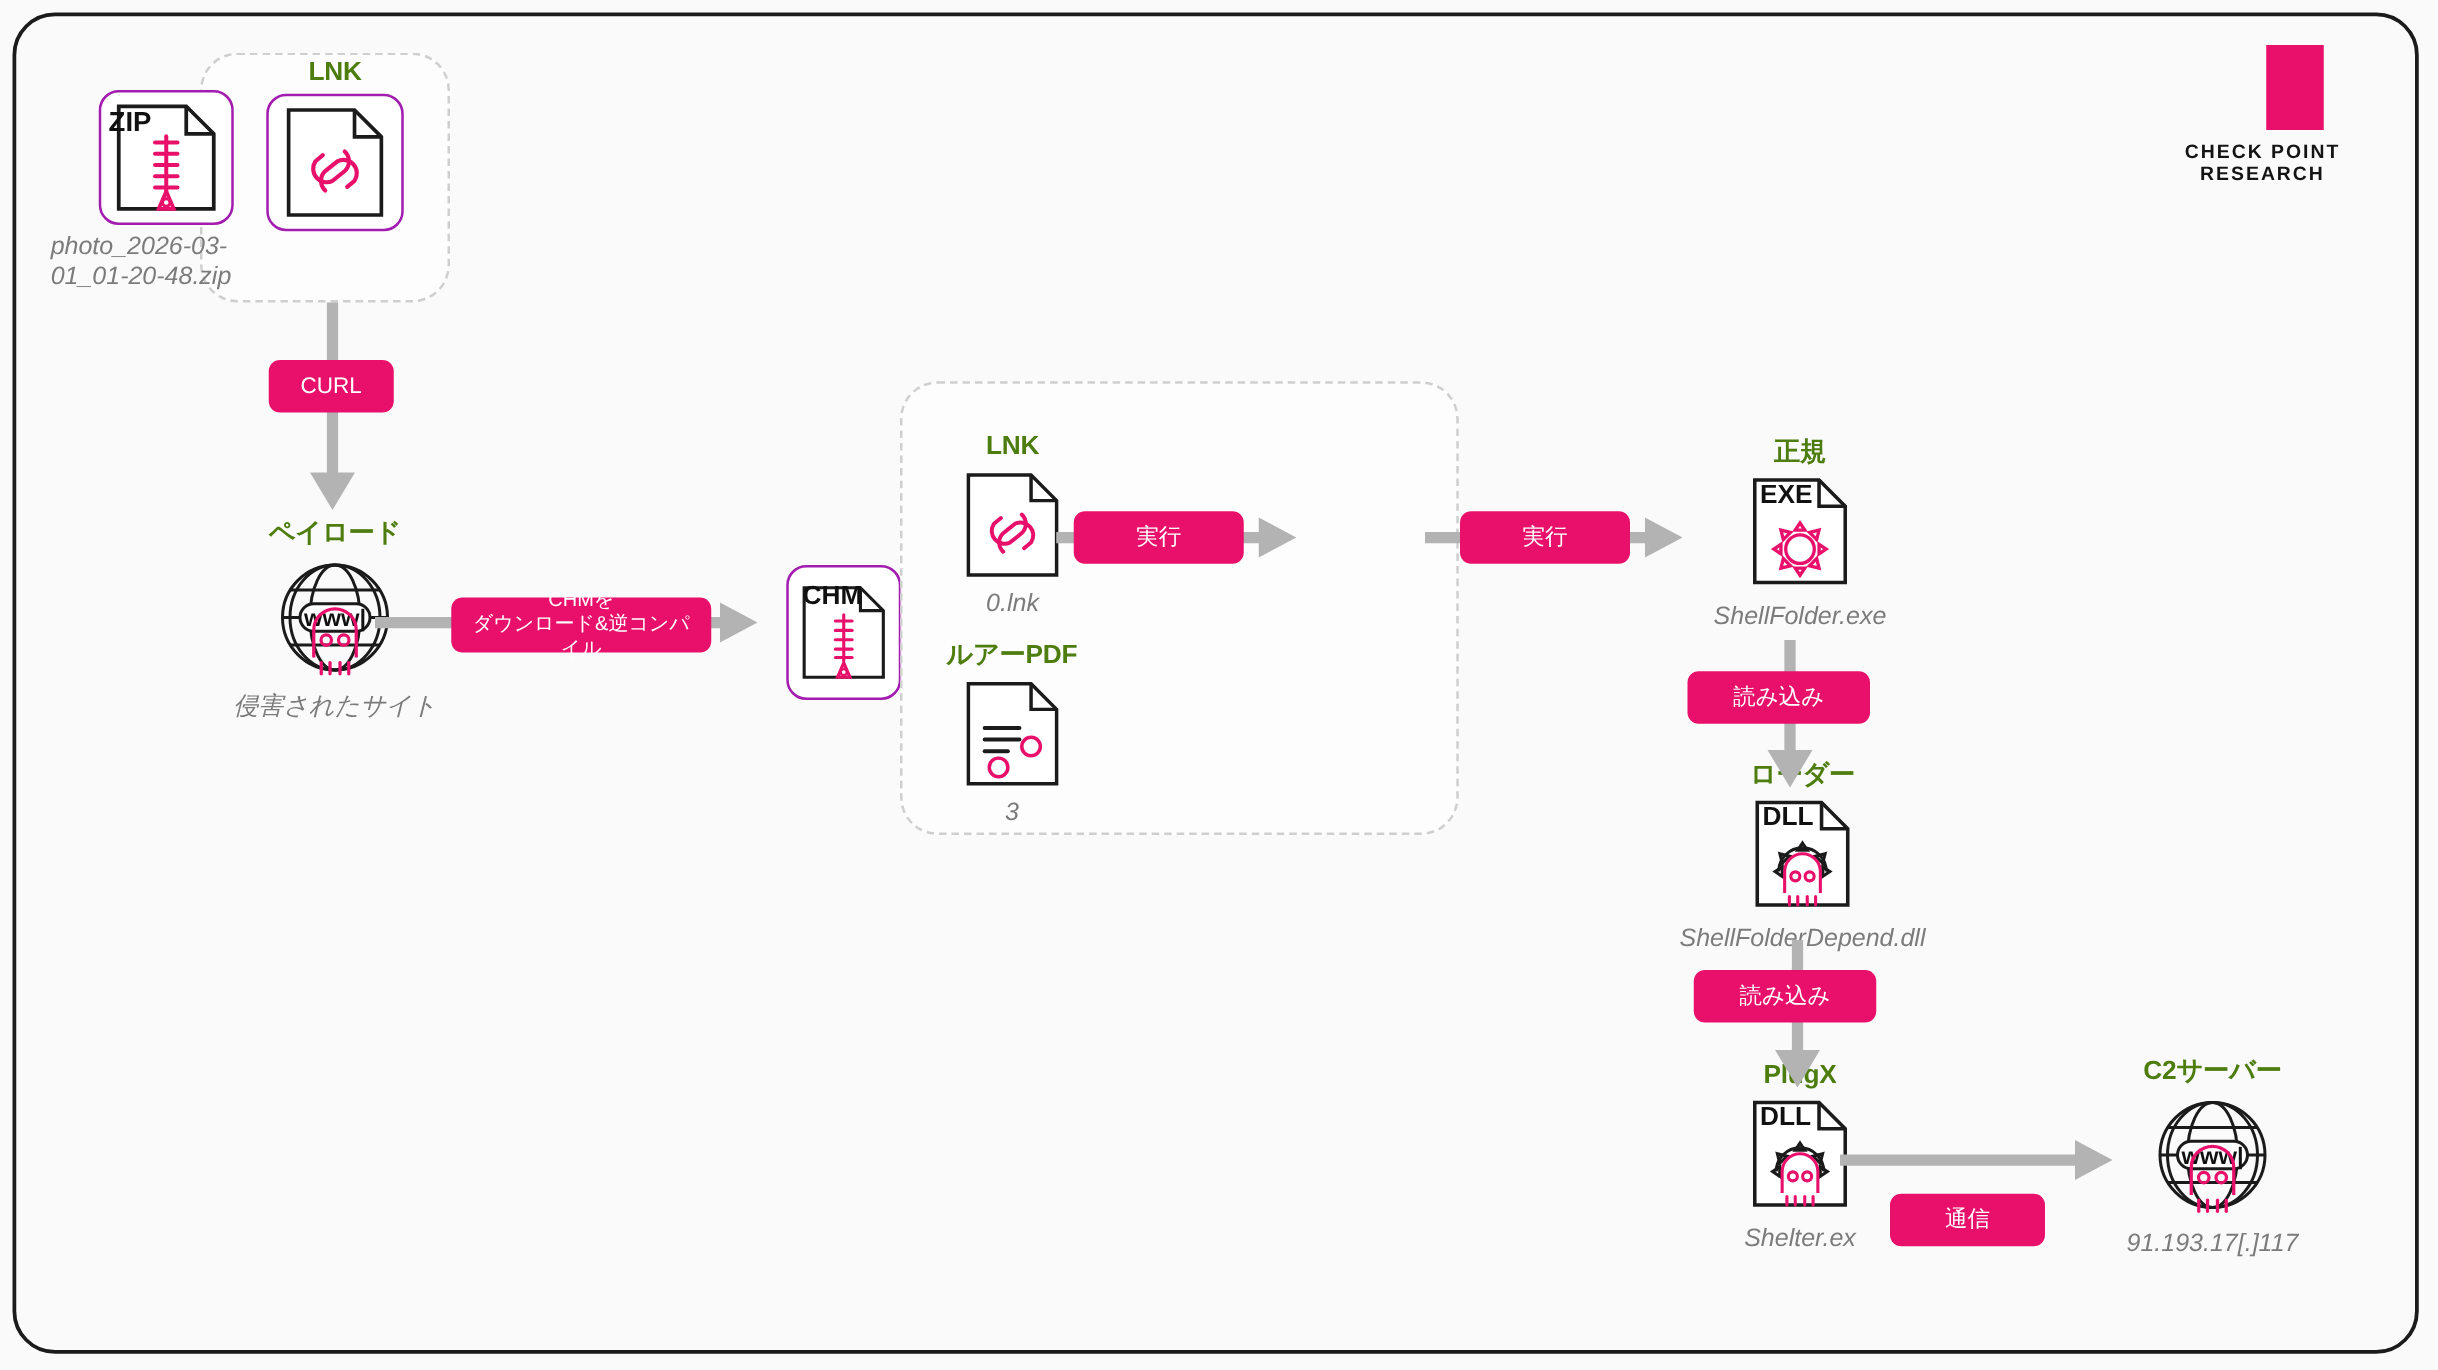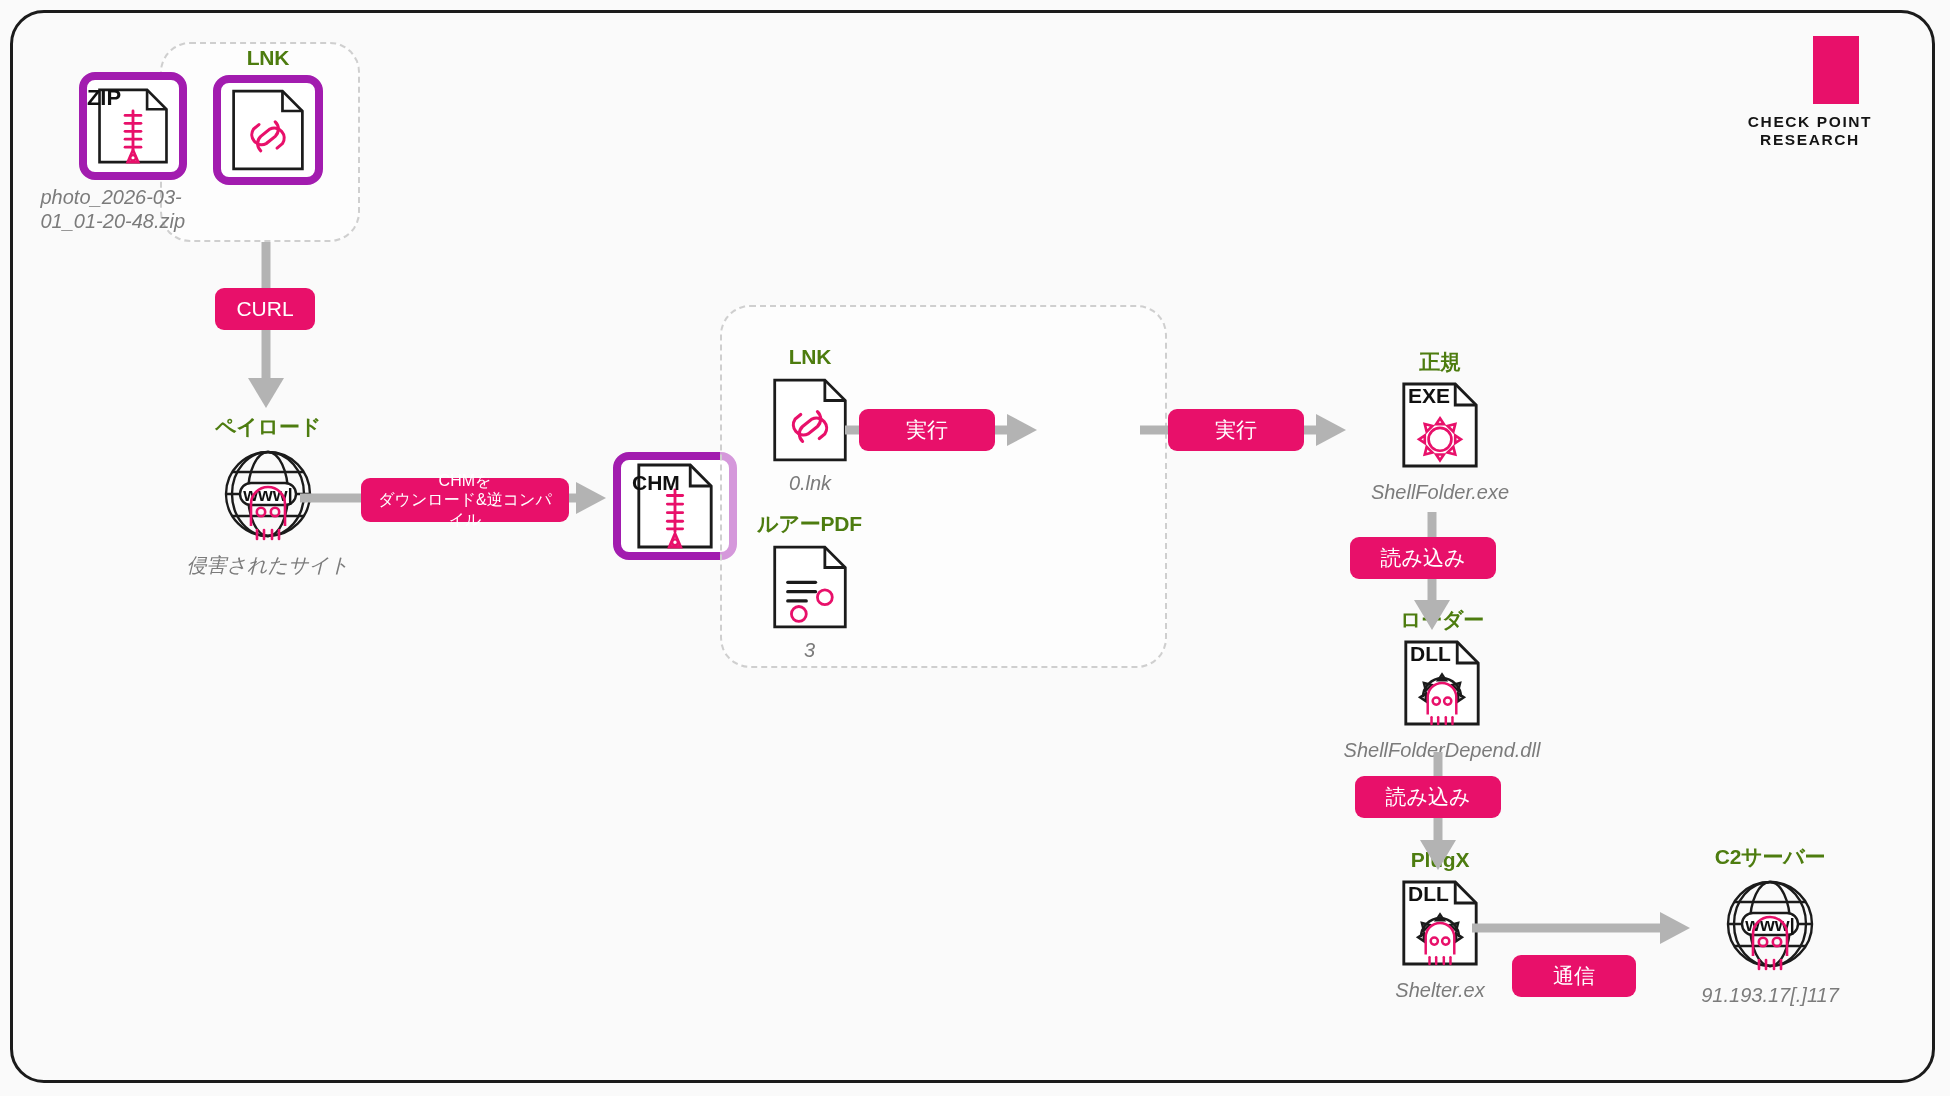--- a/index.html
+++ b/index.html
@@ -45,21 +45,21 @@
     text-align:center;
     margin-top:6px;
     white-space:pre-line;
     letter-spacing:0px;
     font-style:italic;
   }
 
   
   .card{
     background:#ffffff;
-    border:8px solid #a21caf;
+    border:2px solid #a21caf;
     border-radius:16px;
     padding:9px;
     box-sizing:border-box;
     display:flex;align-items:center;justify-content:center;
   }
 
   
   .group-dashed{
     position:absolute;
     border:2px dashed #cfcfcf;
@@ -69,21 +69,21 @@
   }
 
   
   .pill{
     position:absolute;
     background:#E8106A;
     color:#ffffff;
     border-radius:9px;
     display:flex;align-items:center;justify-content:center;
     text-align:center;
-    font-size:21px;
+    font-size:18px;
     line-height:1.18;
     padding:7px 14px;
     box-sizing:border-box;
     white-space:pre-line;
     z-index:6;
   }
   .pill.small{font-size:16px;line-height:1.22;padding:6px 10px;}
 
   
   .arrow{position:absolute;z-index:2;}
@@ -198,21 +198,21 @@
   <div class="arrow" style="left:300px;top:478px;">
     <svg width="310" height="40" viewBox="0 0 310 40">
       <line x1="0" y1="20" x2="284" y2="20" stroke="#b3b3b3" stroke-width="9"></line>
       <path d="M276 4 L306 20 L276 36 Z" fill="#b3b3b3"></path>
     </svg>
   </div>
   <div class="pill small" style="left:361px;top:478px;width:208px;height:44px;">CHMを
 ダウンロード&amp;逆コンパイル</div>
 
   <div class="node" style="left:620px;top:452px;width:110px;">
-    <div class="card" style="width:124px;height:108px;position:relative;">
+    <div class="card" style="width:92px;height:108px;position:relative;">
       <svg width="80" height="92" viewBox="0 0 84 94">
         <path d="M4 4 H58 L80 26 V90 H4 Z" fill="#ffffff" stroke="#1b1b1b" stroke-width="3"></path>
         <path d="M58 4 L58 26 L80 26" fill="none" stroke="#1b1b1b" stroke-width="3"></path>
         <g stroke="#E8106A" stroke-width="3" stroke-linecap="round">
           <line x1="42" y1="30" x2="42" y2="74"></line>
           <line x1="34" y1="36" x2="50" y2="36"></line>
           <line x1="34" y1="45" x2="50" y2="45"></line>
           <line x1="34" y1="54" x2="50" y2="54"></line>
           <line x1="34" y1="63" x2="50" y2="63"></line>
           <line x1="34" y1="71" x2="50" y2="71"></line>

